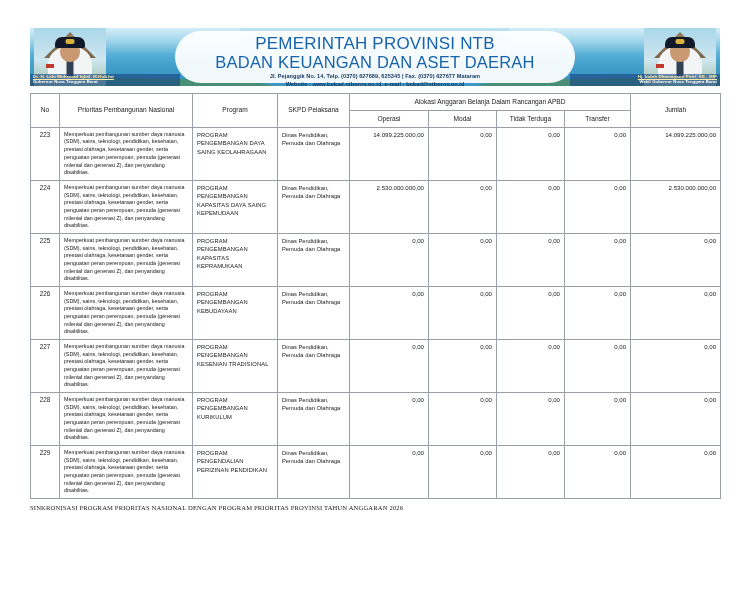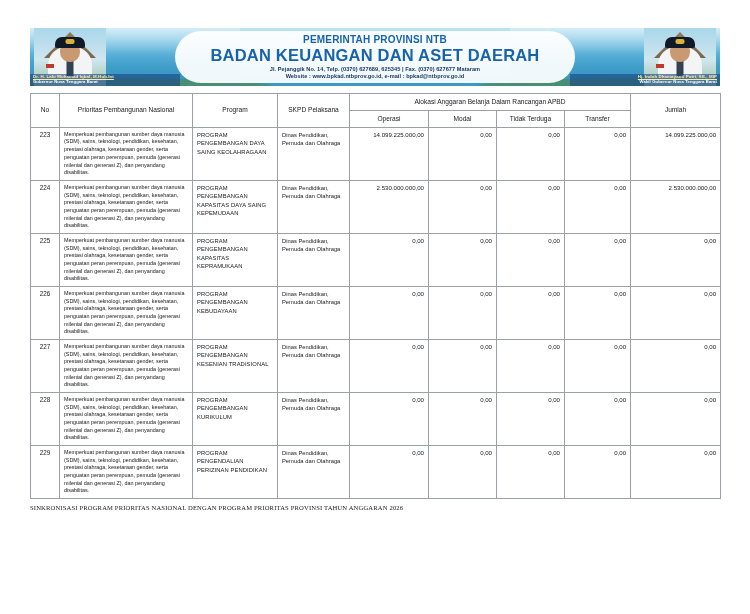--- a/index.html
+++ b/index.html
@@ -158,29 +158,29 @@
     transform: translateX(-50%);
     width: 400px;
     height: 52px;
     background: rgba(255,255,255,0.93);
     border-radius: 26px;
     text-align: center;
     box-sizing: border-box;
     padding-top: 4px;
   }
   .bc-line1 {
-    font-size: 10px;
-    font-weight: bold;
+    font-size: 17px;
+    font-weight: normal;
     color: #1763ab;
     letter-spacing: .2px;
     line-height: 1.05;
   }
   .bc-line2 {
     font-size: 16.5px;
-    font-weight: bold;
+    font-weight: normal;
     color: #1763ab;
     letter-spacing: .2px;
     line-height: 1.05;
     margin-top: 1px;
   }
   .bc-line3, .bc-line4 {
     font-size: 5.6px;
     font-weight: bold;
     color: #13355e;
     line-height: 1.35;

